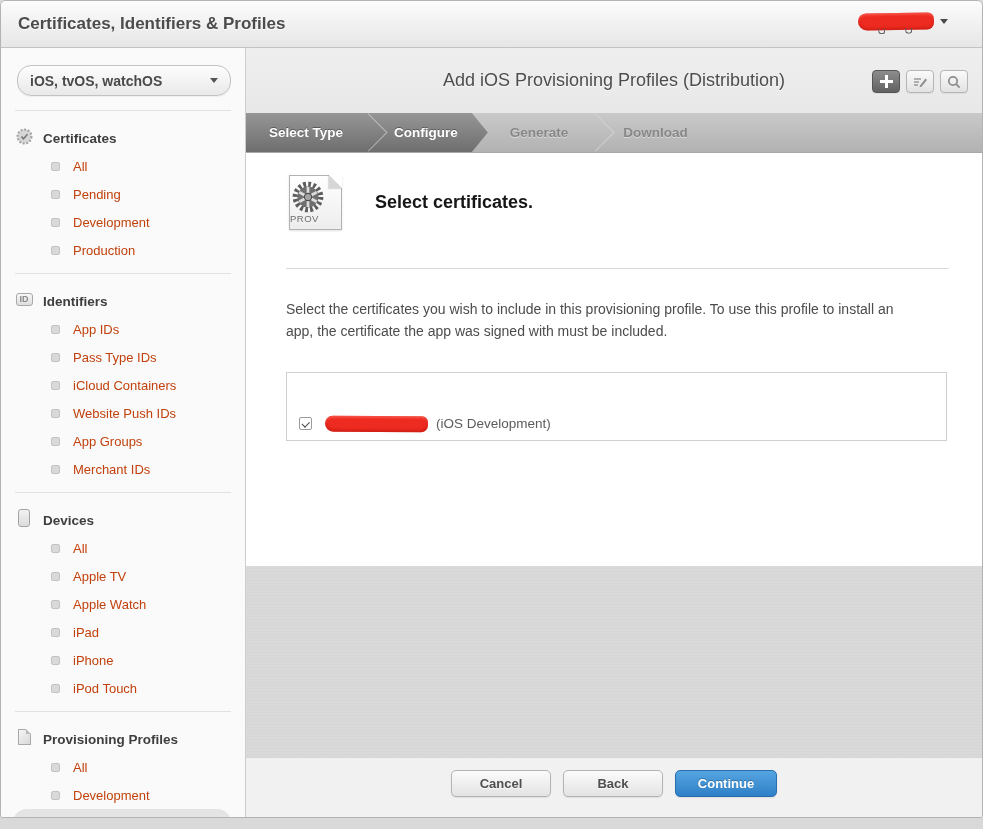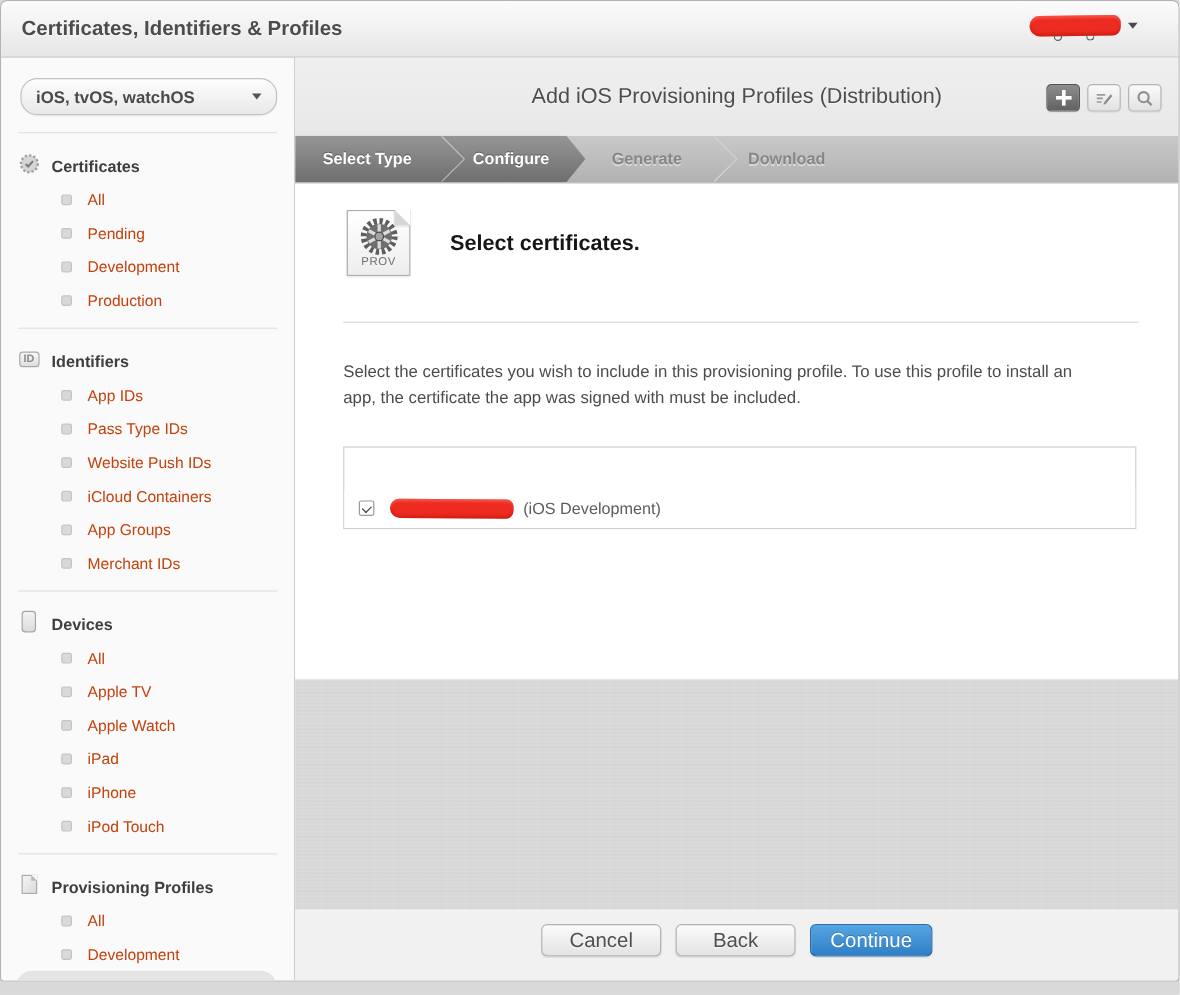--- a/index.html
+++ b/index.html
@@ -79,21 +79,21 @@
   .step.on-light { color:#878787; text-shadow:0 1px 0 rgba(255,255,255,.45); align-self:center; }
   .chev { width:27px; height:27px; transform:rotate(45deg); flex:0 0 27px; align-self:center; }
   .chev.white { border-top:1px solid rgba(255,255,255,.45); border-right:1px solid rgba(255,255,255,.45); margin:0 12px; }
   .chev.gray { border-top:1px solid #d2d2d2; border-right:1px solid #d2d2d2; margin:0 14px; }
   .gen-label { margin-left:22px; }
 
   
   .content { height:413px; flex:0 0 413px; background:#fff; position:relative; }
   .icon-row { display:flex; align-items:center; margin:22px 0 0 43px; }
   .prov-doc { width:53px; height:55px; background:linear-gradient(#ffffff,#ededed);
-    border:1px solid #b2b2b2; position:relative; display:flex; flex-direction:column; align-items:center;
+    border:1px solid #b2b2b2; position:relative; display:flex; flex-direction:column; align-items:flex-start;
     box-shadow:0 1px 2px rgba(0,0,0,.12); }
   .prov-doc::before { content:""; position:absolute; top:-1px; right:-1px; border-style:solid;
     border-width:0 13px 13px 0; border-color:#ffffff #ffffff #d6d6d6 #d6d6d6;
     box-shadow:-1px 1px 1px rgba(0,0,0,.12); }
   .prov-label { font-size:9.5px; color:#6e6e6e; letter-spacing:.5px; margin-top:-2px; }
   .section-heading { font-size:18px; font-weight:bold; color:#161616; margin-left:33px; }
   .content-divider { height:1px; background:#dadada; margin:38px 33px 0 40px; }
   .desc { margin:29px 60px 0 40px; font-size:14px; line-height:1.6; color:#4c4c4c; max-width:676px; }
 
   .cert-table { margin:29px 35px 0 40px; border:1px solid #cfcfcf; }
@@ -110,21 +110,21 @@
   .row-suffix { font-size:13.5px; color:#5c5c5c; margin-left:8px; }
 
   
   .gray-area { height:192px; flex:0 0 192px; background-color:#d9d9d9;
     background-image:repeating-linear-gradient(90deg, rgba(255,255,255,.05) 0 1px, transparent 1px 3px),
       repeating-linear-gradient(0deg, rgba(0,0,0,.02) 0 1px, transparent 1px 3px); }
   .footer { flex:1; background:#f1f1f1; display:flex; align-items:center; justify-content:center; gap:12px;
     padding-bottom:8px; }
   .btn { min-width:100px; height:27px; border:1px solid #b3b3b3; border-radius:5px;
     background:linear-gradient(#fbfbfb,#e3e3e3); font-family:"Liberation Sans",sans-serif;
-    font-size:17px; font-weight:normal; color:#4f4f4f; cursor:pointer;
+    font-size:13px; font-weight:bold; color:#4f4f4f; cursor:pointer;
     box-shadow:0 1px 1px rgba(0,0,0,.08); text-shadow:0 1px 0 rgba(255,255,255,.7); }
   .btn.primary { background:linear-gradient(#56a5e2,#2e7fc6); border-color:#2a6cae; color:#fff;
     text-shadow:0 -1px 0 rgba(0,0,0,.25); min-width:102px; }
 
   .page-bottom { position:absolute; left:0; bottom:0; width:983px; height:11px; background:#d9d9d9; }
 </style>
 </head>
 <body>
 
 <div class="window">
@@ -182,25 +182,25 @@
       <div class="side-item">
           <span class="bullet"></span>
           <span>App IDs</span>
         </div>
       <div class="side-item">
           <span class="bullet"></span>
           <span>Pass Type IDs</span>
         </div>
       <div class="side-item">
           <span class="bullet"></span>
+          <span>iCloud Containers</span>
+        </div>
+      <div class="side-item">
+          <span class="bullet"></span>
           <span>Website Push IDs</span>
-        </div>
-      <div class="side-item">
-          <span class="bullet"></span>
-          <span>iCloud Containers</span>
         </div>
       <div class="side-item">
           <span class="bullet"></span>
           <span>App Groups</span>
         </div>
       <div class="side-item">
           <span class="bullet"></span>
           <span>Merchant IDs</span>
         </div>
       <div class="side-divider"></div>

